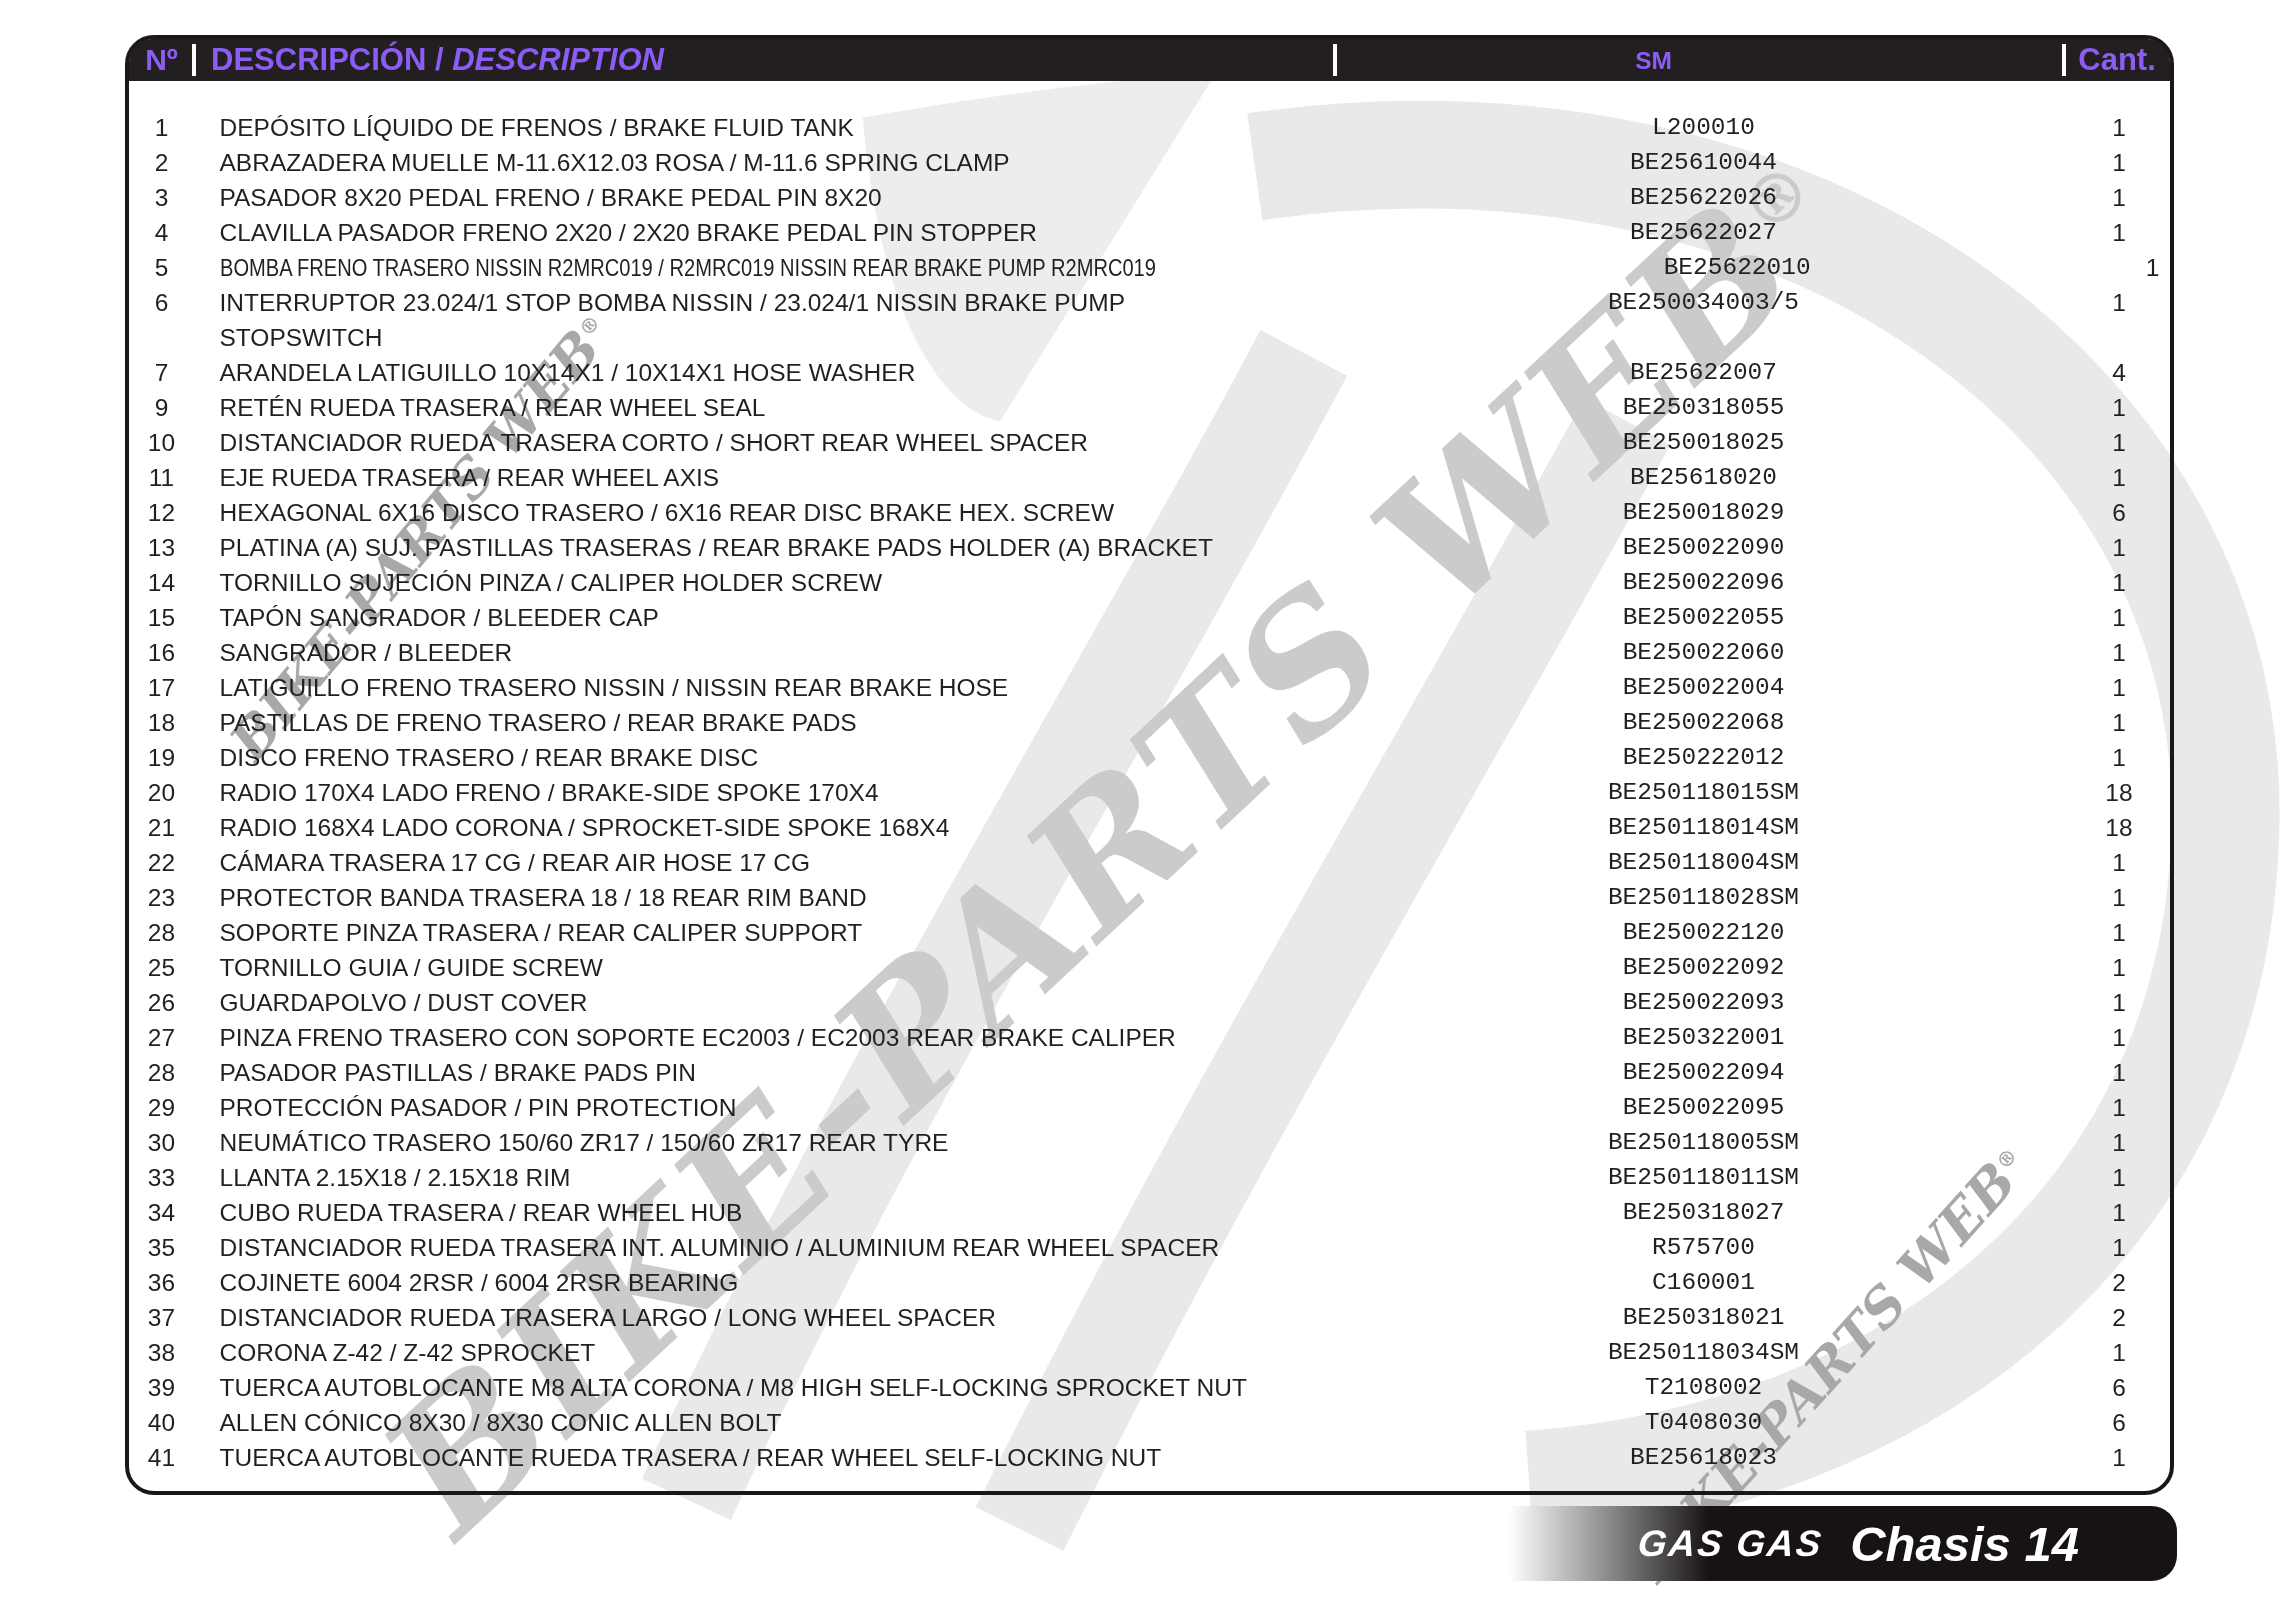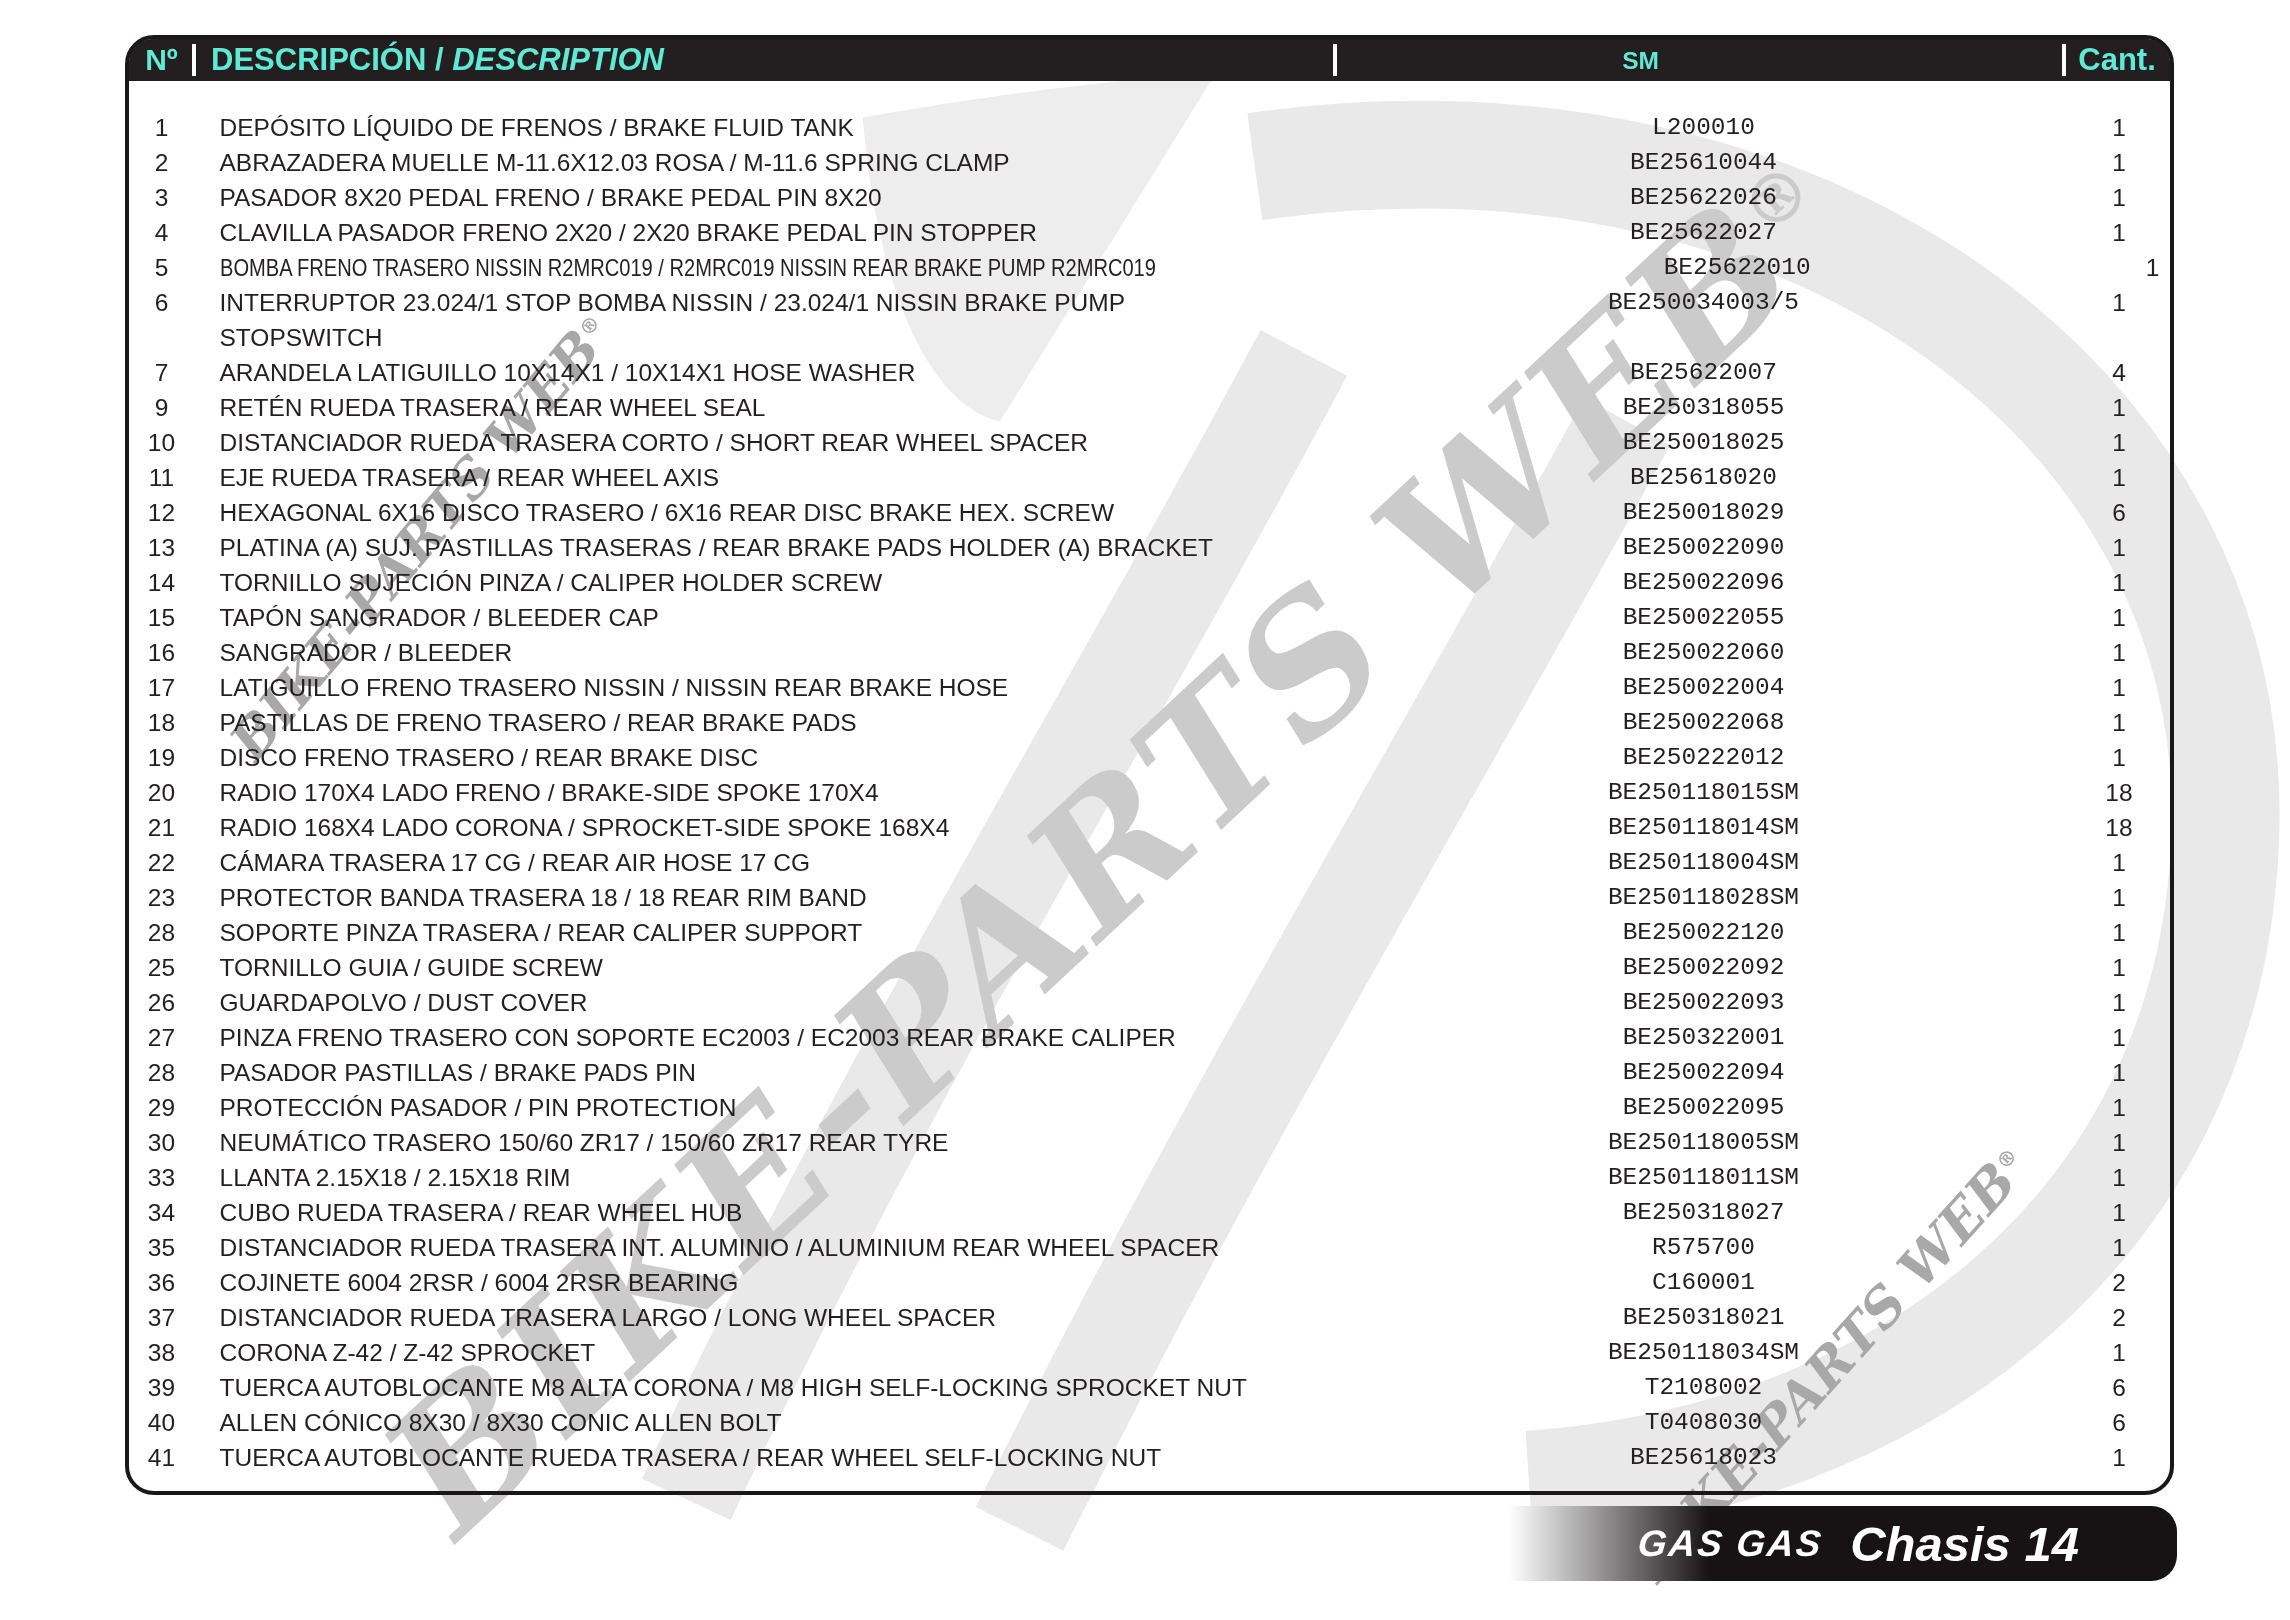--- a/index.html
+++ b/index.html
@@ -17,29 +17,29 @@
   .wm-topleft{left:421px;top:537px;font-size:53px;color:#a8a8a8;
       transform:translate(-50%,-50%) rotate(-50deg);}
   .wm-bottomright{left:1831px;top:1364px;font-size:53px;color:#a8a8a8;
       transform:translate(-50%,-50%) rotate(-48deg);}
   .wm .reg{font-size:38%;vertical-align:super;}
 
   
   .parts-table{position:absolute;left:125px;top:35px;width:2049px;height:1460px;
       border:4.9px solid #1a1718;border-radius:29px;z-index:2;box-sizing:border-box;}
   .thead{position:relative;height:42px;background:#231f20;border-radius:22.5px 22.5px 0 0;}
-  .th{position:absolute;color:#5eead4;font-weight:bold;}
+  .th{position:absolute;color:#8b5cf6;font-weight:bold;}
   .th-num{left:0;width:65px;top:3.9px;text-align:center;font-size:30px;}
   .sep{position:absolute;top:4.9px;bottom:4.9px;width:3.9px;background:#ffffff;}
   .sep1{left:63px;}
   .sep2{left:1204px;}
   .sep3{left:1933px;}
   .th-desc{left:82px;top:2.9px;font-size:31px;}
   .th-desc .en{font-style:italic;margin-top:48px;}
-  .th-sm{left:1208px;width:607px;top:7.8px;text-align:center;font-size:24.5px;}
+  .th-sm{left:1208px;width:607px;top:7.8px;text-align:center;font-size:24.5px;padding-left:13px;}
   .th-qty{left:1939px;width:98px;top:2.9px;text-align:center;font-size:31px;}
 
   .tbody{padding-top:29px;font-size:24.5px;line-height:35px;}
   .row{display:flex;align-items:flex-start;}
   .c-num{flex:0 0 65px;text-align:center;}
   .c-desc{flex:1 1 auto;padding-left:25.5px;padding-right:11.8px;}
   .c-sm{flex:0 0 729px;text-align:center;font-family:Liberation Mono, monospace;}
   .c-qty{flex:0 0 102px;text-align:center;}
   .squeeze{display:inline-block;transform:scaleX(0.82);transform-origin:0 60%;white-space:nowrap;}
 

